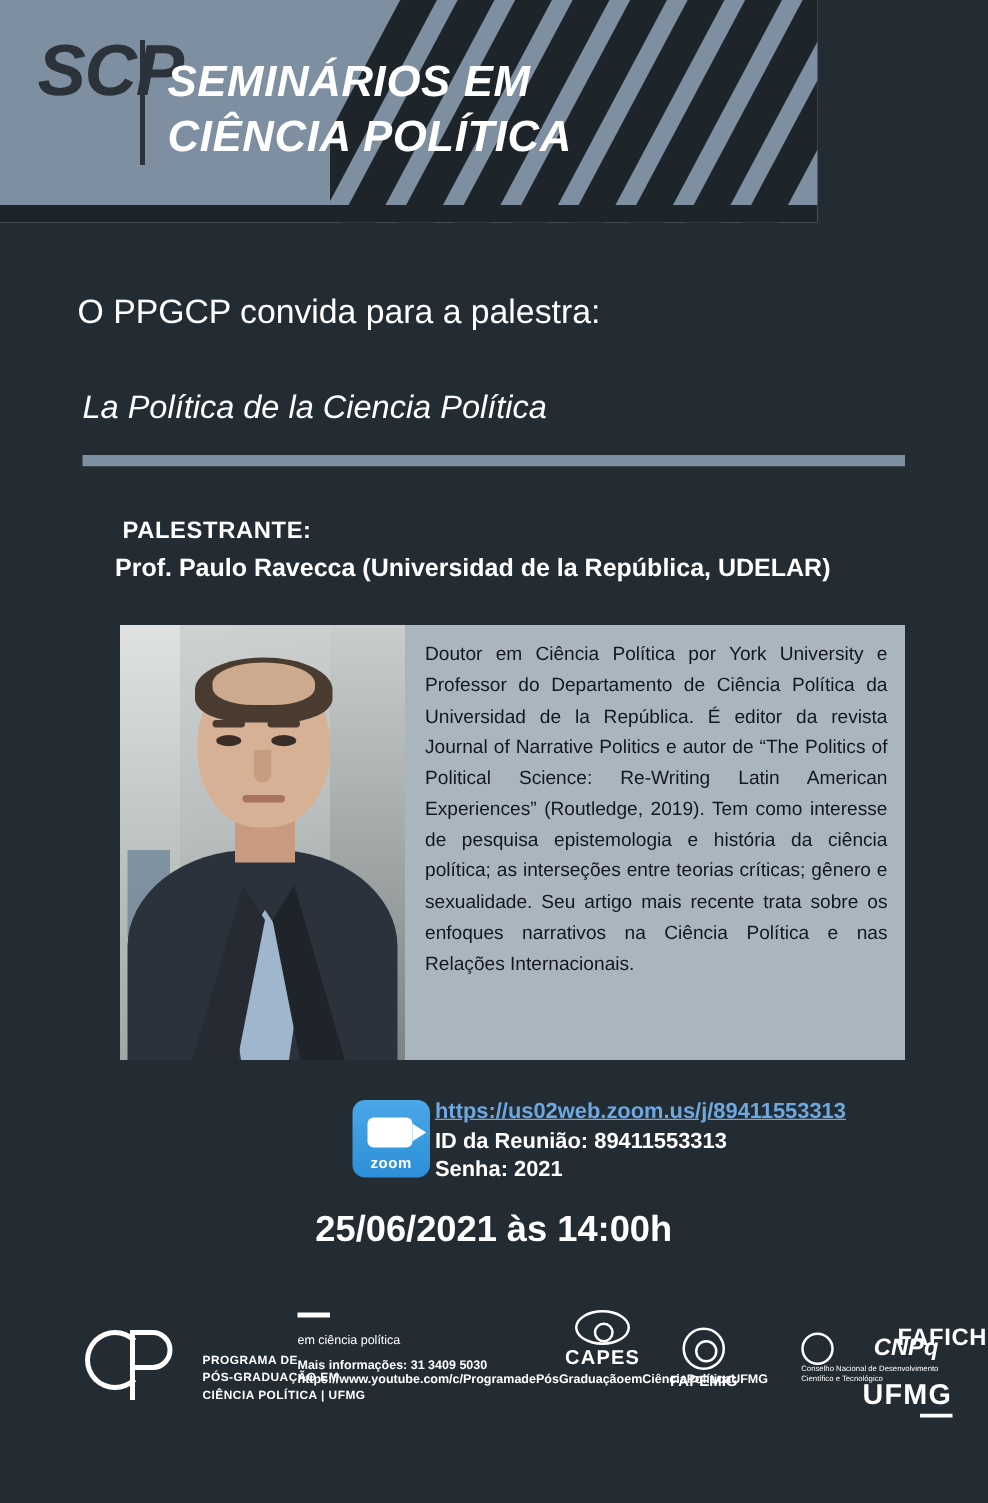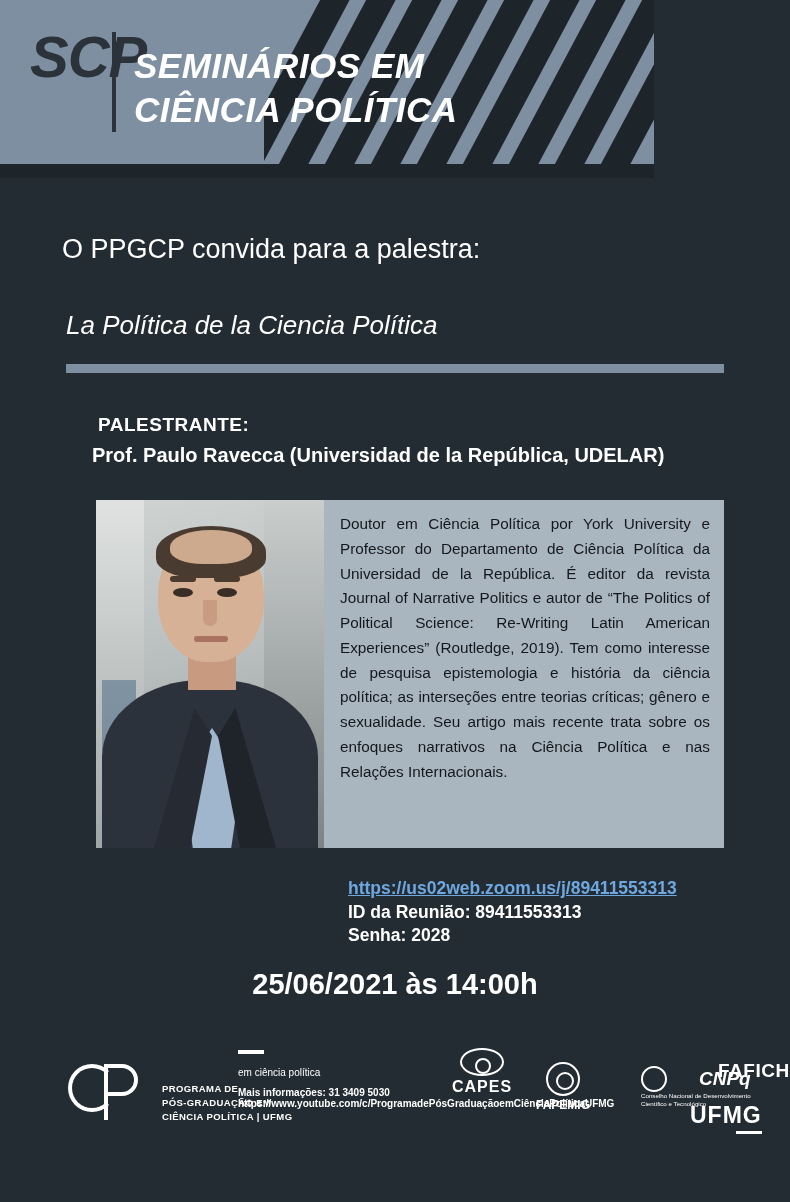--- a/index.html
+++ b/index.html
@@ -391,23 +391,27 @@
     <div class="brow-l"></div>
     <div class="brow-r"></div>
     <div class="eye-l"></div>
     <div class="eye-r"></div>
     <div class="nose"></div>
     <div class="mouth"></div>
   </div>
 
   <div class="bio">Doutor em Ciência Política por York University e Professor do Departamento de Ciência Política da Universidad de la República. É editor da revista Journal of Narrative Politics e autor de “The Politics of Political Science: Re-Writing Latin American Experiences” (Routledge, 2019). Tem como interesse de pesquisa epistemologia e história da ciência política; as interseções entre teorias críticas; gênero e sexualidade. Seu artigo mais recente trata sobre os enfoques narrativos na Ciência Política e nas Relações Internacionais.</div>
 
+  <div class="zoom-icon">
+    <div class="cam"></div>
+    <div class="word">zoom</div>
+  </div>
   <a class="zoom-link" href="#">https://us02web.zoom.us/j/89411553313</a>
   <div class="zoom-id">ID da Reunião: 89411553313</div>
-  <div class="zoom-pass">Senha: 2028</div>
+  <div class="zoom-pass">Senha: 2021</div>
 
   <div class="datetime">25/06/2021 às 14:00h</div>
 
   <div class="footer">
 
     <div class="ppg-logo">
       <div class="c"></div>
       <div class="stem"></div>
       <div class="p"></div>
     </div>

